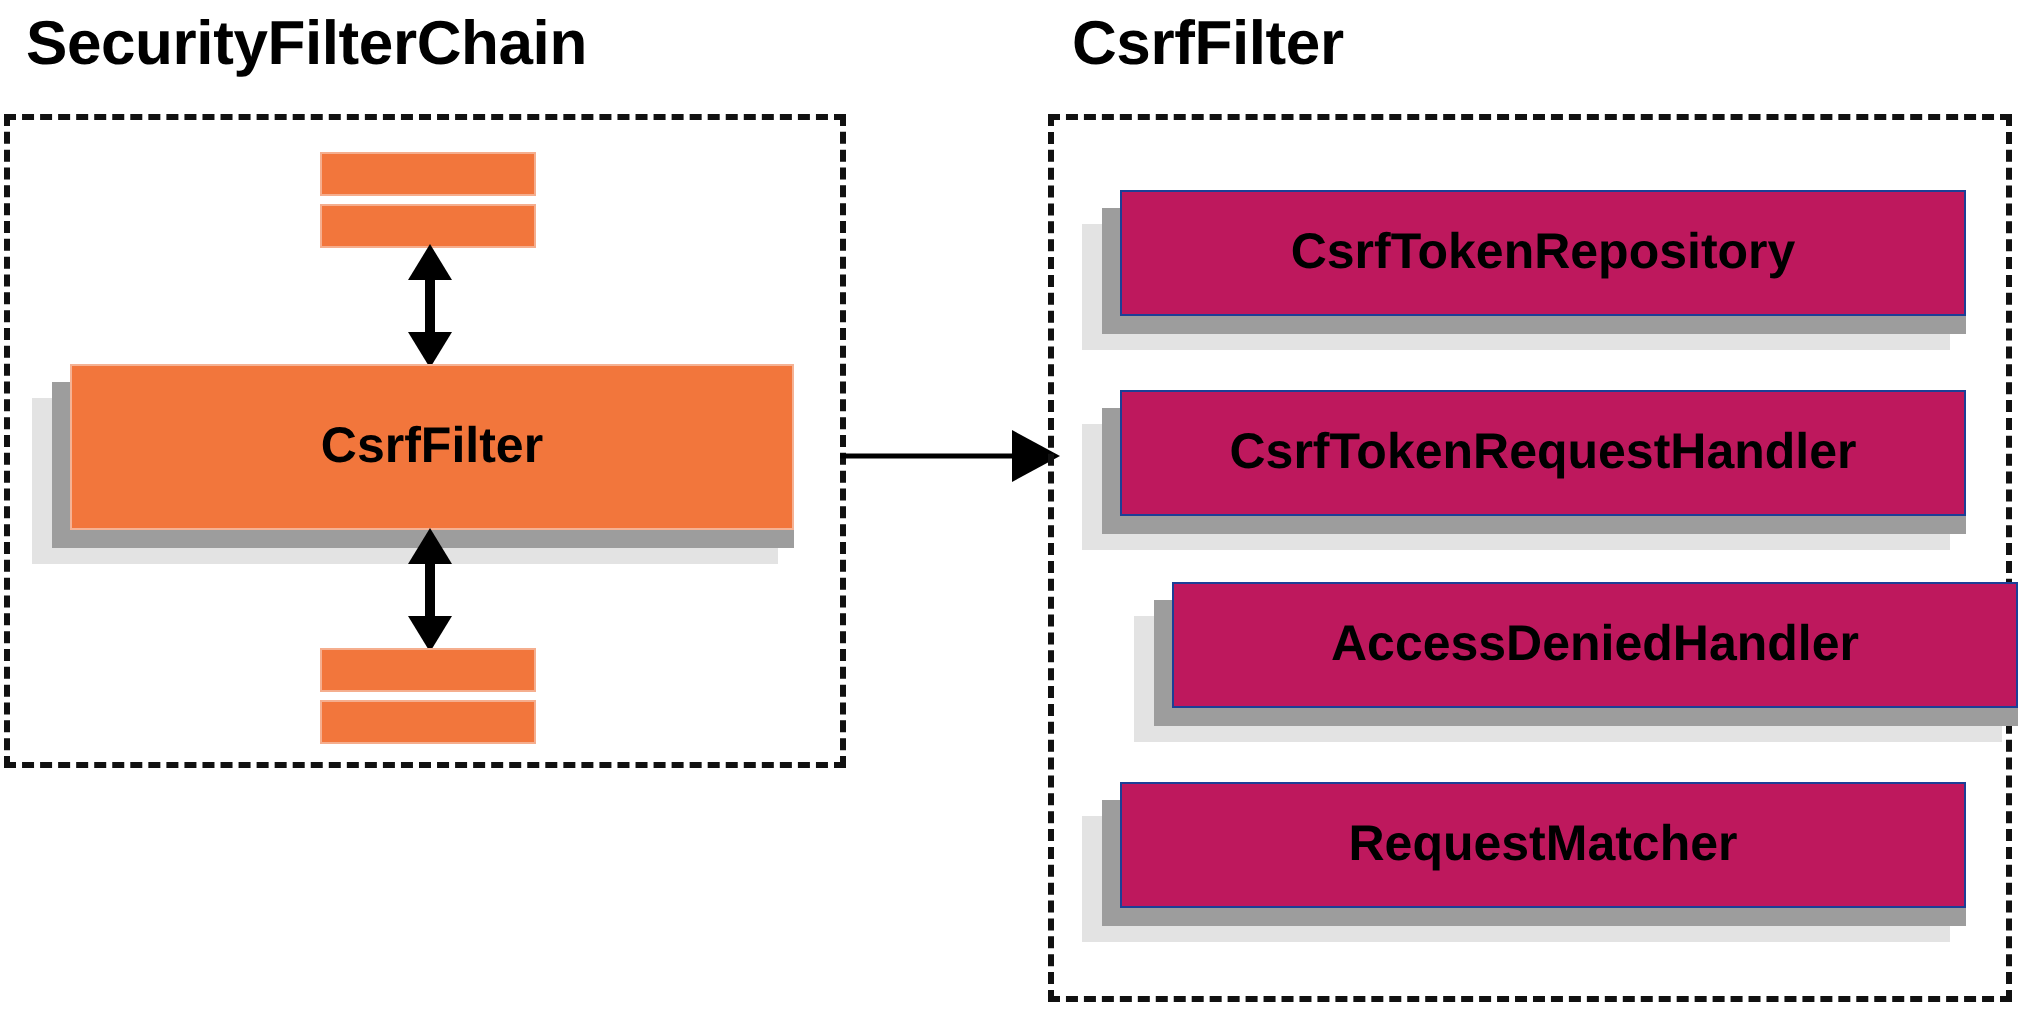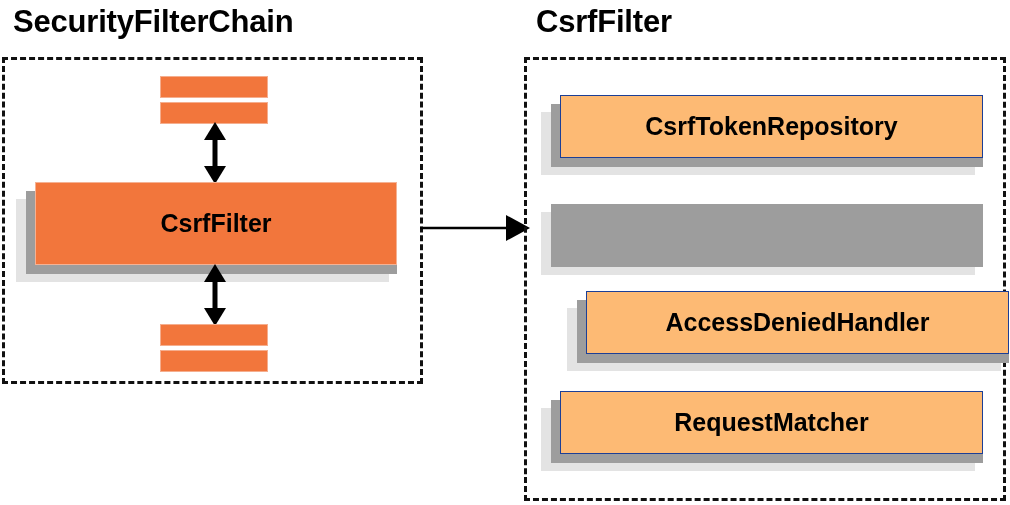--- a/index.html
+++ b/index.html
@@ -81,21 +81,21 @@
     font-family: "Liberation Sans", sans-serif;
     font-weight: bold;
     font-size: 25px;
     line-height: 25px;
     color: #000000;
     white-space: nowrap;
   }
 
   
   .card.blue .face {
-    background: #fdba74;
+    background: #be185d;
     border: 1.5px solid #1c3f96;
   }
 
   
   .card.orange .face {
     background: #f2763c;
     border: 1.5px solid #f5b294;
   }
 
   
@@ -162,20 +162,23 @@
     <div class="shadow-light"></div>
     <div class="shadow-dark"></div>
     <div class="face">
       <span class="label">CsrfTokenRepository</span>
     </div>
   </div>
 
   <div class="card blue" style="left:541px; top:195px; width:442px; height:80px;">
     <div class="shadow-light"></div>
     <div class="shadow-dark"></div>
+    <div class="face">
+      <span class="label">CsrfTokenRequestHandler</span>
+    </div>
   </div>
 
   <div class="card blue" style="left:541px; top:291px; width:442px; height:80px;margin-left:26px;">
     <div class="shadow-light"></div>
     <div class="shadow-dark"></div>
     <div class="face">
       <span class="label">AccessDeniedHandler</span>
     </div>
   </div>
 

